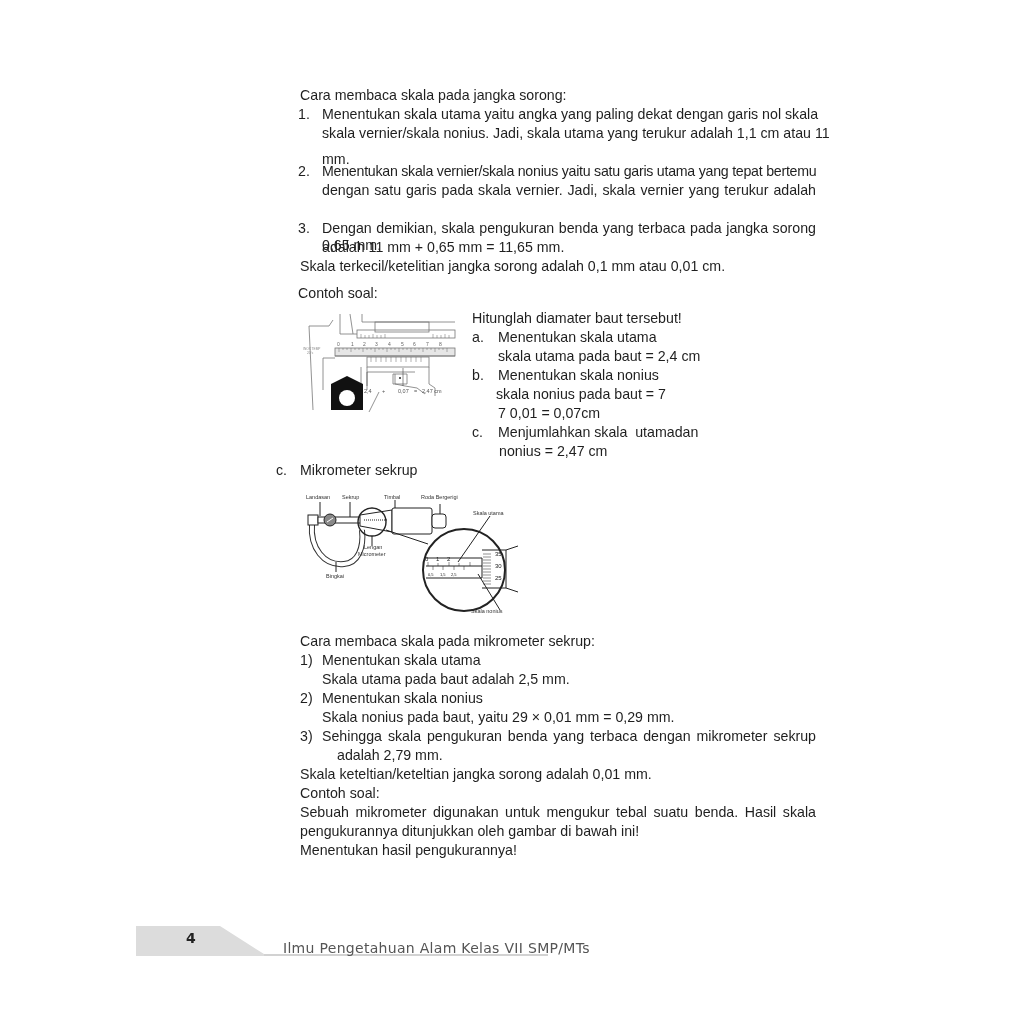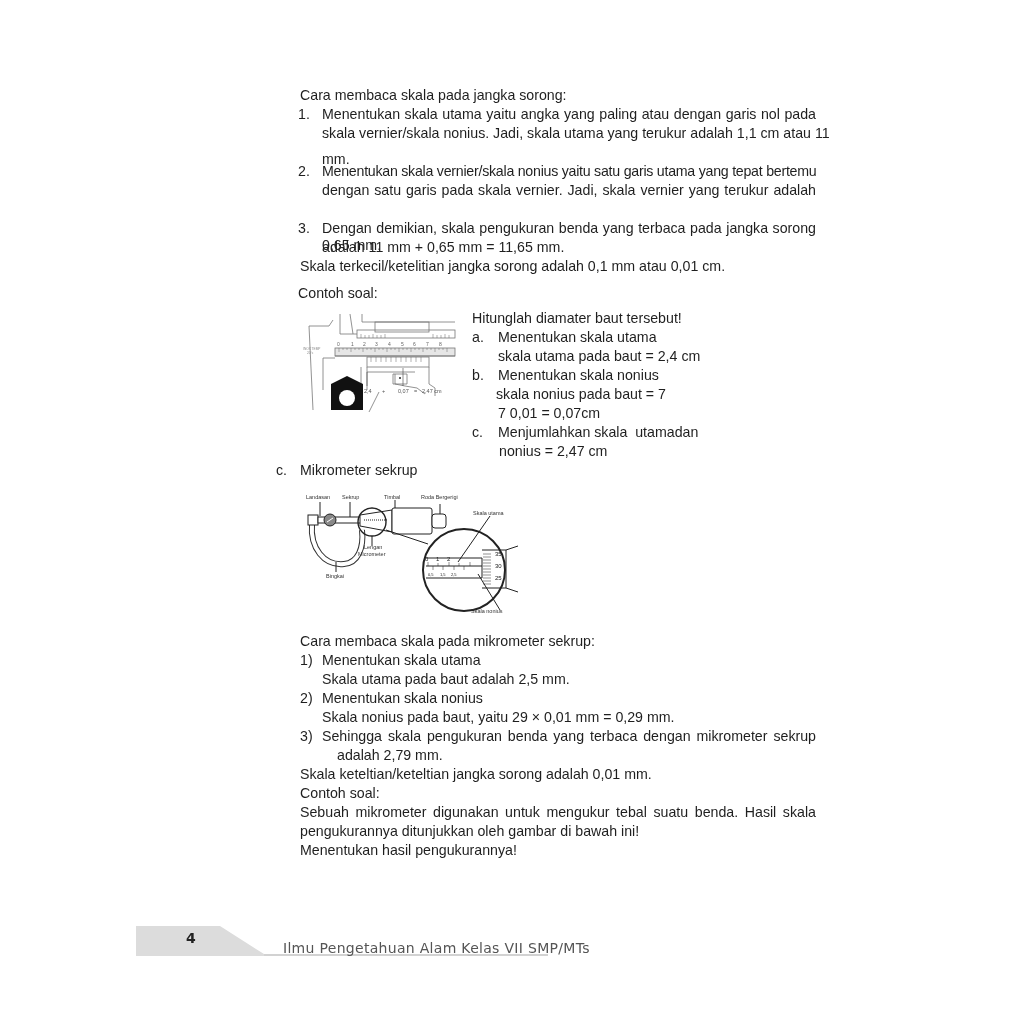--- a/index.html
+++ b/index.html
@@ -12,21 +12,21 @@
   .footer-band { position:absolute; left:136px; top:926px; width:412px; height:30px; }
   .page-num { position:absolute; left:186px; top:930px; font-family:"DejaVu Sans", sans-serif; font-weight:bold; font-size:14px; color:#222; }
   .book-title { position:absolute; left:283px; top:940px; font-family:"DejaVu Sans", sans-serif; font-size:14px; color:#555; letter-spacing:0.3px; }
 </style>
 </head>
 <body>
 
 <div class="t" style="left:300px;top:86px;">Cara membaca skala pada jangka sorong:</div>
 
 <div class="num" style="left:298px;top:105px;">1.</div>
-<div class="j" style="left:322px;top:105px;width:494px;">Menentukan skala utama yaitu angka yang paling atau dengan garis nol pada</div>
+<div class="j" style="left:322px;top:105px;width:494px;">Menentukan skala utama yaitu angka yang paling dekat dengan garis nol skala</div>
 <div class="j" style="left:322px;top:124px;width:494px;">skala vernier/skala nonius. Jadi, skala utama yang terukur adalah 1,1 cm atau 11</div>
 <div class="t" style="left:322px;top:150px;">mm.</div>
 
 <div class="num" style="left:298px;top:162px;">2.</div>
 <div class="j" style="left:322px;top:162px;width:494px;letter-spacing:-0.25px;">Menentukan skala vernier/skala nonius yaitu satu garis utama yang tepat bertemu</div>
 <div class="j" style="left:322px;top:181px;width:494px;">dengan satu garis pada skala vernier. Jadi, skala vernier yang terukur adalah</div>
 <div class="t" style="left:322px;top:200px;margin-top:36px;">0,65 mm.</div>
 
 <div class="num" style="left:298px;top:219px;">3.</div>
 <div class="j" style="left:322px;top:219px;width:494px;">Dengan demikian, skala pengukuran benda yang terbaca pada jangka sorong</div>

